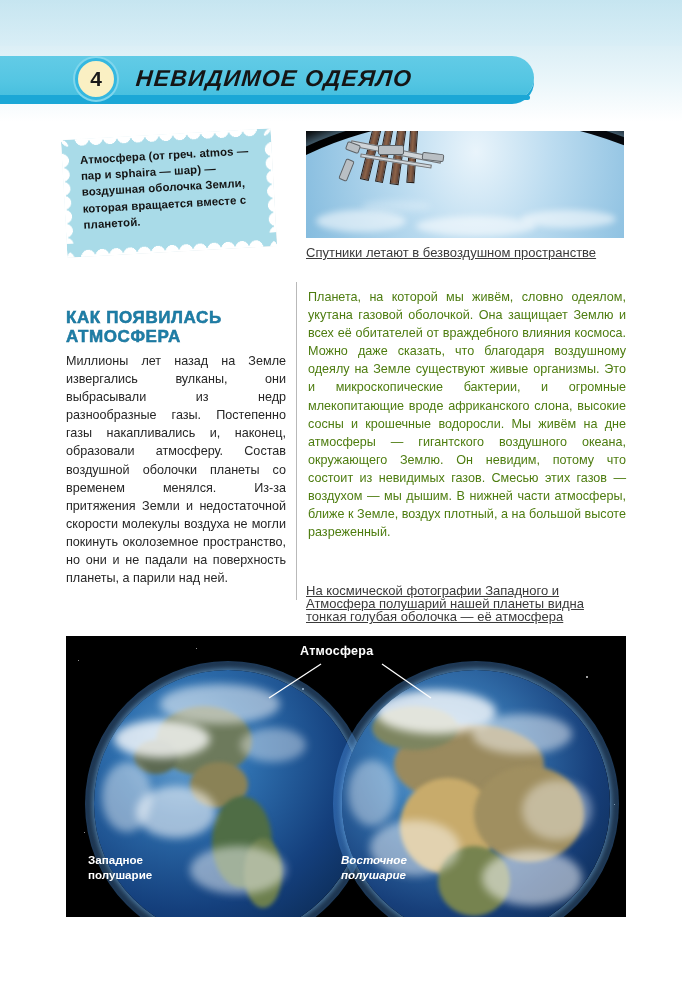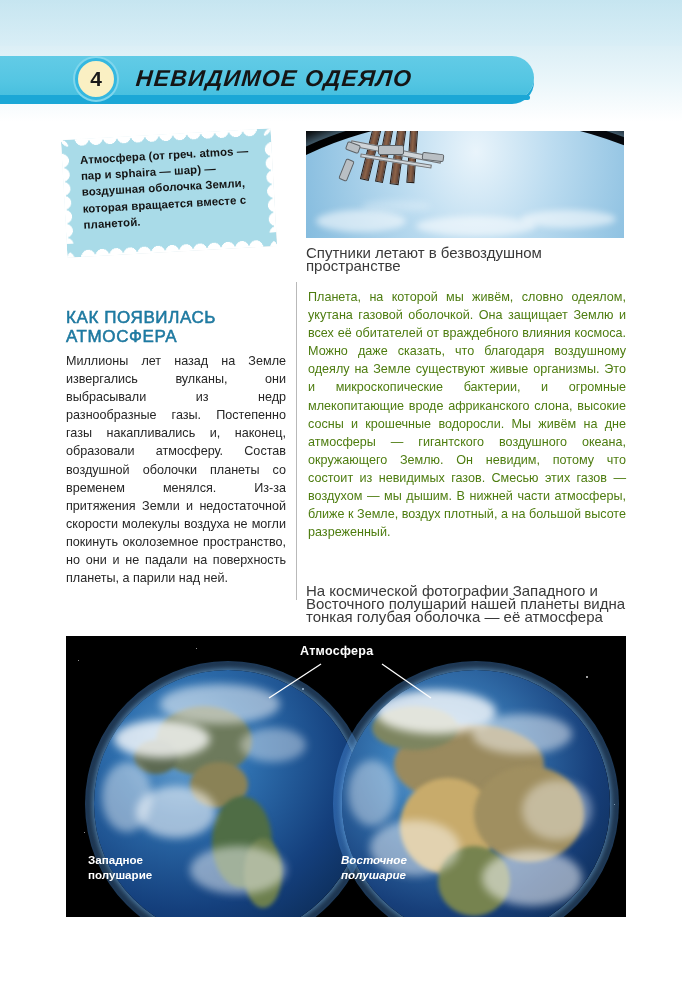--- a/index.html
+++ b/index.html
@@ -174,43 +174,44 @@
     position: absolute;
     background: #cfd4d8;
     border: 1px solid #6d7276;
     box-sizing: border-box;
   }
   .module { position: absolute; background: #b9bfc4; border: 1px solid #5d6266; box-sizing: border-box; border-radius: 2px; }
 
   
   .caption {
     position: absolute;
-    font-size: 15px;
+    font-size: 13px;
     line-height: 13px;
     color: #3a3a3a;
+    text-decoration: underline;
   }
   .cap-sat { left: 306px; top: 246px; width: 320px; }
   .cap-earth { left: 306px; top: 584px; width: 320px; }
 
   .col-rule {
     position: absolute;
     left: 296px;
     top: 282px;
     width: 1px;
     height: 318px;
     background: #b9b9b9;
   }
 
   .section-head {
     position: absolute;
     left: 66px;
     top: 308px;
     width: 220px;
     font-size: 17px;
-    font-weight: normal;
+    font-weight: bold;
     line-height: 19px;
     letter-spacing: .6px;
     color: #1d7fa8;
     -webkit-text-stroke: .5px #1a6f95;
     text-shadow: 1px 1px 0 rgba(255,255,255,.9);
   }
 
   .col-left {
     position: absolute;
     left: 66px;
@@ -337,21 +338,21 @@
 </div>
 
 <div class="caption cap-sat">Спутники летают в безвоздушном пространстве</div>
 
 <div class="col-rule"></div>
 
 <div class="section-head">КАК ПОЯВИЛАСЬ АТМОСФЕРА</div>
 <div class="col-left">Миллионы лет назад на Земле извергались вулканы, они выбрасывали из недр разнообразные газы. Постепенно газы накапливались и, наконец, образовали атмосферу. Состав воздушной оболочки планеты со временем менялся. Из-за притяжения Земли и недостаточной скорости молекулы воздуха не могли покинуть околоземное пространство, но они и не падали на поверхность планеты, а парили над ней.</div>
 <div class="col-right">Планета, на которой мы живём, словно одеялом, укутана газовой оболочкой. Она защищает Землю и всех её обитателей от враждебного влияния космоса. Можно даже сказать, что благодаря воздушному одеялу на Земле существуют живые организмы. Это и микроскопические бактерии, и огромные млекопитающие вроде африканского слона, высокие сосны и крошечные водоросли. Мы живём на дне атмосферы — гигантского воздушного океана, окружающего Землю. Он невидим, потому что состоит из невидимых газов. Смесью этих газов — воздухом — мы дышим. В нижней части атмосферы, ближе к Земле, воздух плотный, а на большой высоте разреженный.</div>
 
-<div class="caption cap-earth">На космической фотографии Западного и Восточного полушарий нашей планеты видна тонкая голубая оболочка — её атмосфера</div>
+<div class="caption cap-earth">На космической фотографии Западного и Атмосфера полушарий нашей планеты видна тонкая голубая оболочка — её атмосфера</div>
 
 <div class="earth-fig">
   <div class="stars">
     <div class="star" style="left:12px;  top:24px;  width:1.4px;height:1.4px;"></div>
     <div class="star" style="left:130px; top:12px;  width:1.2px;height:1.2px;"></div>
     <div class="star" style="left:236px; top:52px;  width:1.6px;height:1.6px;"></div>
     <div class="star" style="left:300px; top:120px; width:1.2px;height:1.2px;"></div>
     <div class="star" style="left:520px; top:40px;  width:1.5px;height:1.5px;"></div>
     <div class="star" style="left:548px; top:168px; width:1.3px;height:1.3px;"></div>
     <div class="star" style="left:18px;  top:196px; width:1.2px;height:1.2px;"></div>

